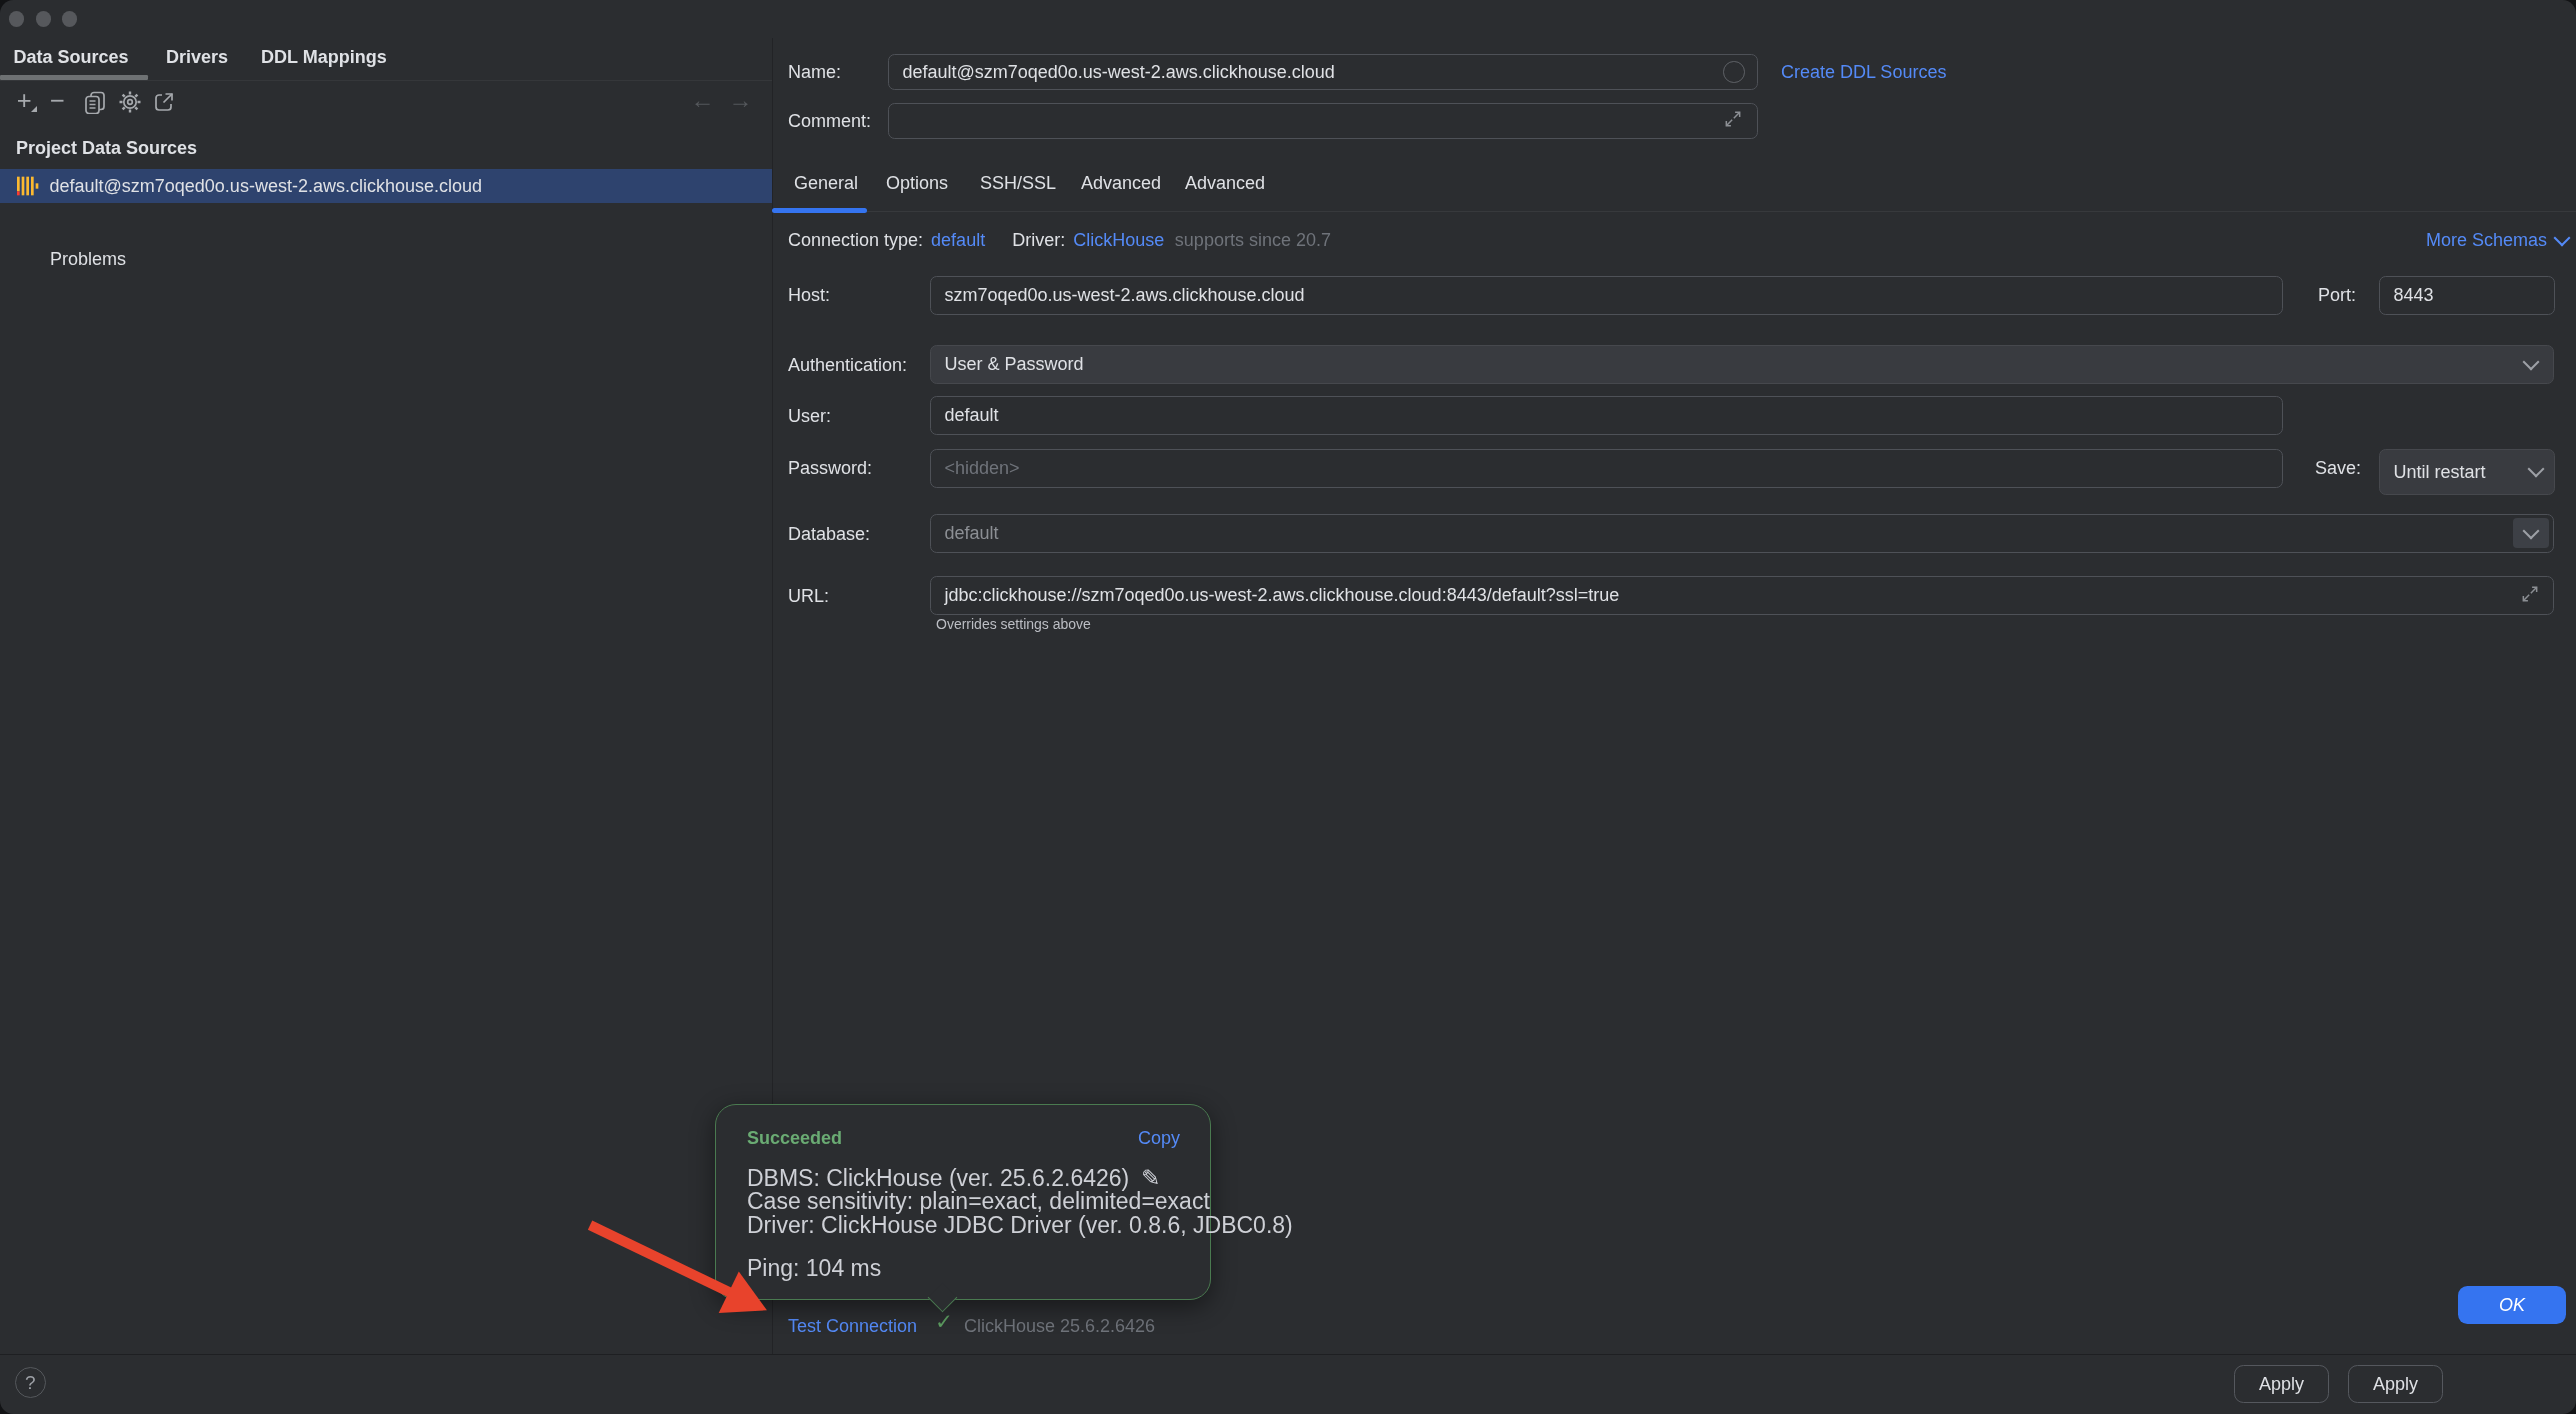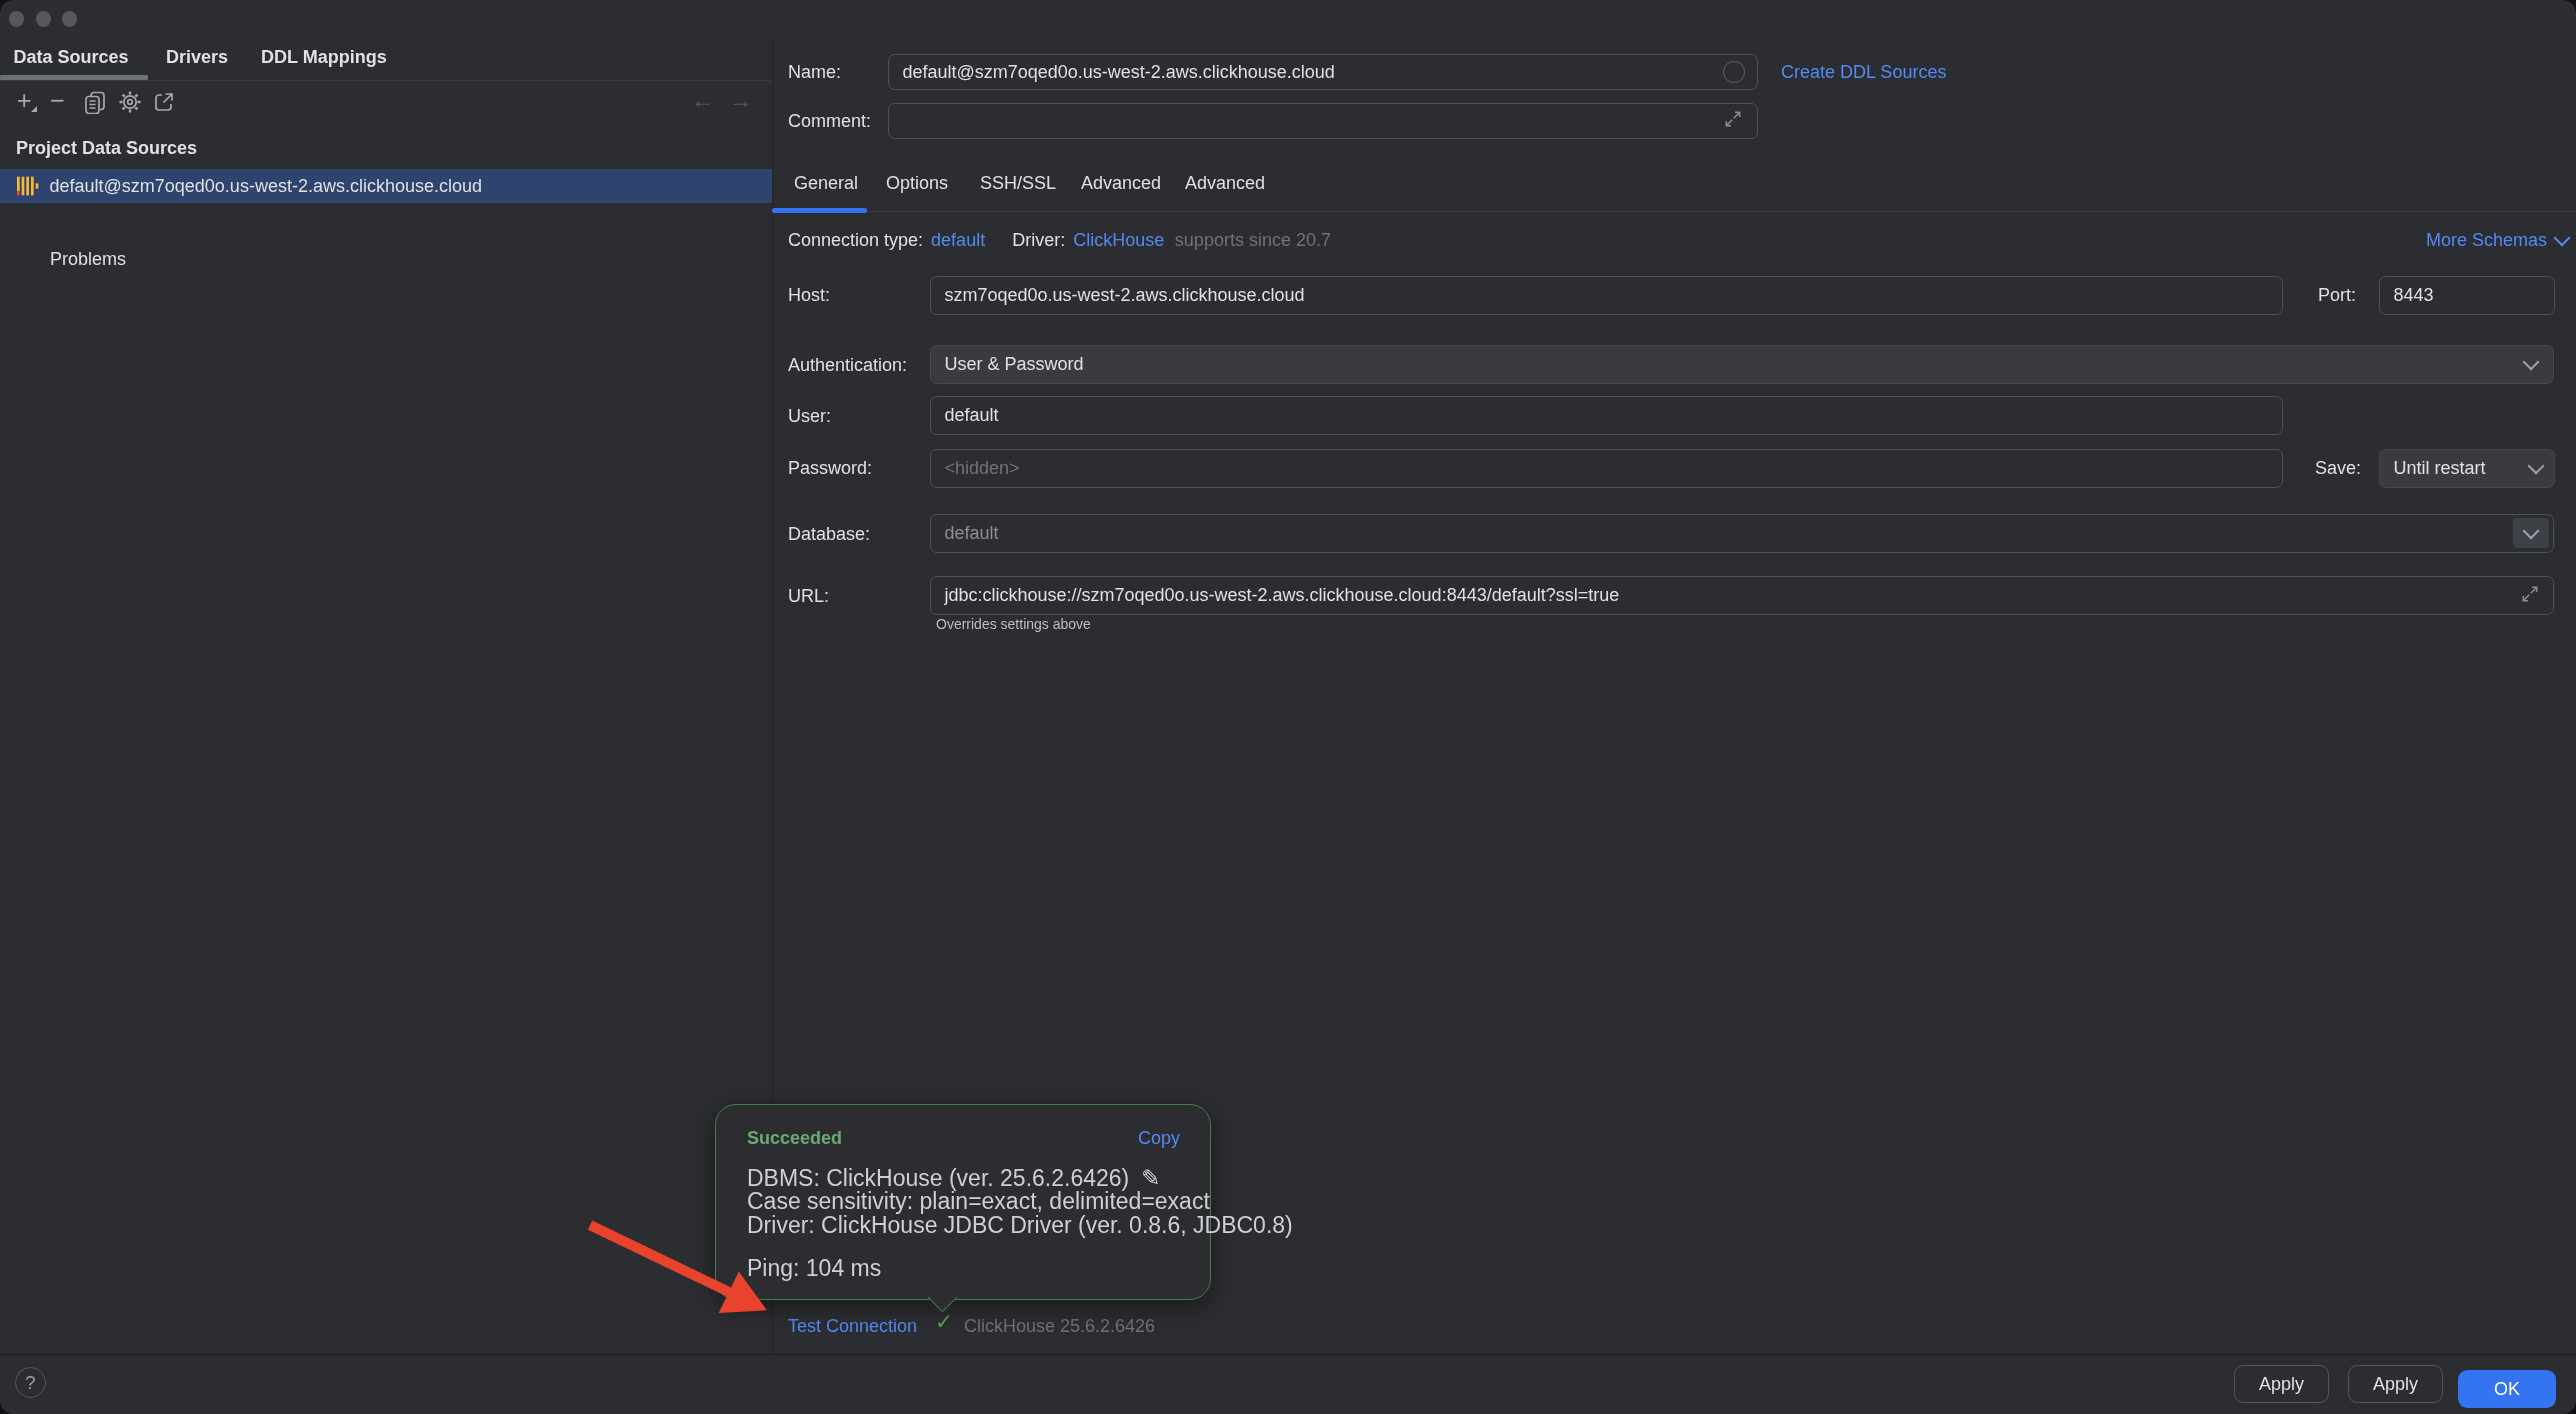--- a/index.html
+++ b/index.html
@@ -157,21 +157,21 @@
     <span>User &amp; Password</span>
     <span class="chev chev-abs"></span>
   </div>
 
   <div class="lbl" style="left:788px;top:404px;">User:</div>
   <input class="fld" style="left: 930px; top: 396px; width: 1353px; height: 39px;" type="text" value="default">
 
   <div class="lbl" style="left:788px;top:456px;">Password:</div>
   <input class="fld" style="left: 930px; top: 449px; width: 1353px; height: 39px;" type="text" placeholder="&lt;hidden&gt;">
   <div class="lbl" style="left:2315px;top:456px;">Save:</div>
-  <div class="dd" style="left:2379px;top:449px;width:176px;height:39px;padding-right:34px;">
+  <div class="dd" style="left:2379px;top:449px;width:176px;height:46px;padding-right:34px;">
     <span>Until restart</span>
     <span class="chev chev-abs" style="right:12px;"></span>
   </div>
 
   <div class="lbl" style="left:788px;top:522px;">Database:</div>
   <div class="fld" style="left:930px;top:514px;width:1624px;height:39px;">
     <span class="gray">default</span>
     <span class="abs" style="right:4px;top:3.4px;width:36px;height:29.5px;background:#3D4046;border-radius:4px;display:flex;align-items:center;justify-content:center;">
       <span class="chev" style="margin-top:-4px;"></span>
     </span>
@@ -211,16 +211,16 @@
   <div class="abs" style="left:935px;top:1309px;font-size:21.5px;font-weight:700;color:#5C9C60;">✓</div>
   <div class="lbl dim" style="left:964px;top:1314px;">ClickHouse 25.6.2.6426</div>
 
   <div class="abs" style="left:0;top:1354px;width:2576px;height:1.3px;background:#1E1F22;"></div>
   <div class="abs" style="left:14.8px;top:1367px;width:31px;height:31px;border:1.3px solid #55585C;border-radius:50%;box-sizing:border-box;
         display:flex;align-items:center;justify-content:center;font-size:19px;color:#9DA0A6;">
     <span>?</span>
   </div>
   <button class="btn" style="left:2234px;top:1365px;width:95px;">Apply</button>
   <button class="btn" style="left:2348px;top:1365px;width:95px;">Apply</button>
-  <button class="btn primary" style="left:2458px;top:1370px;width:98px;">OK</button>
+  <button class="btn primary" style="left:2458px;top:1286px;width:108px;font-style:italic;">OK</button>
 
 </div>
 
 
 </body></html>

